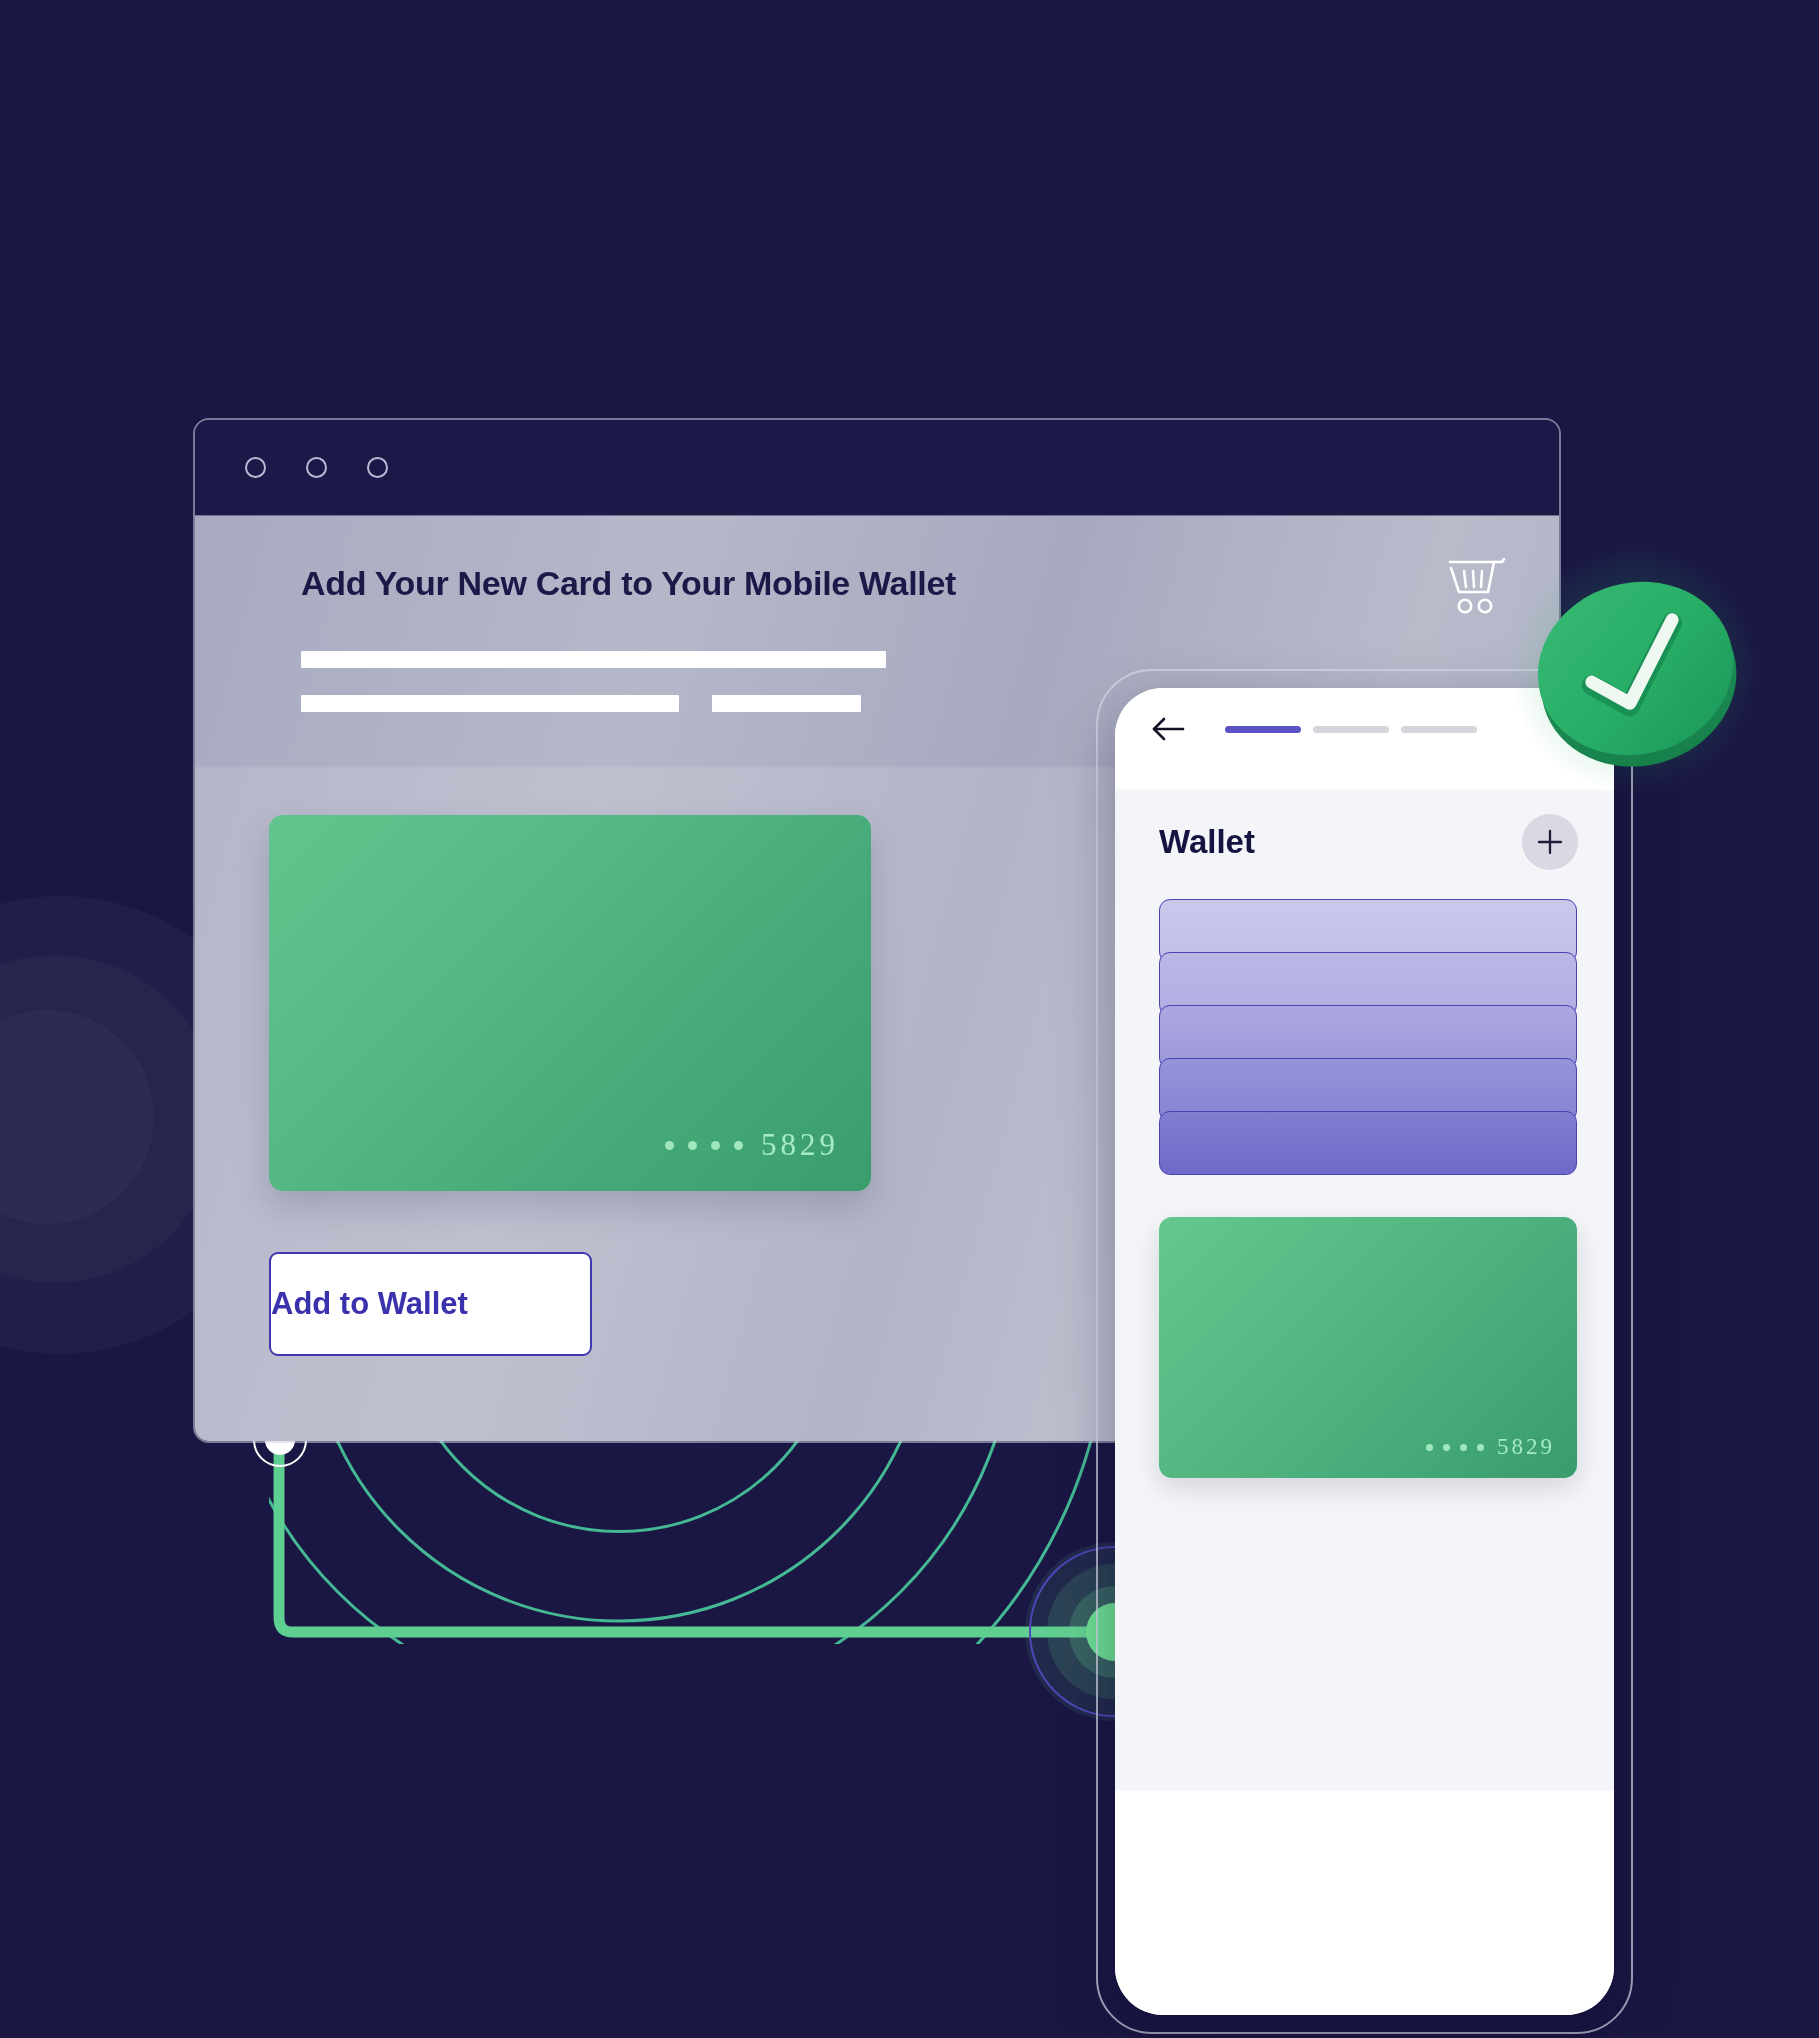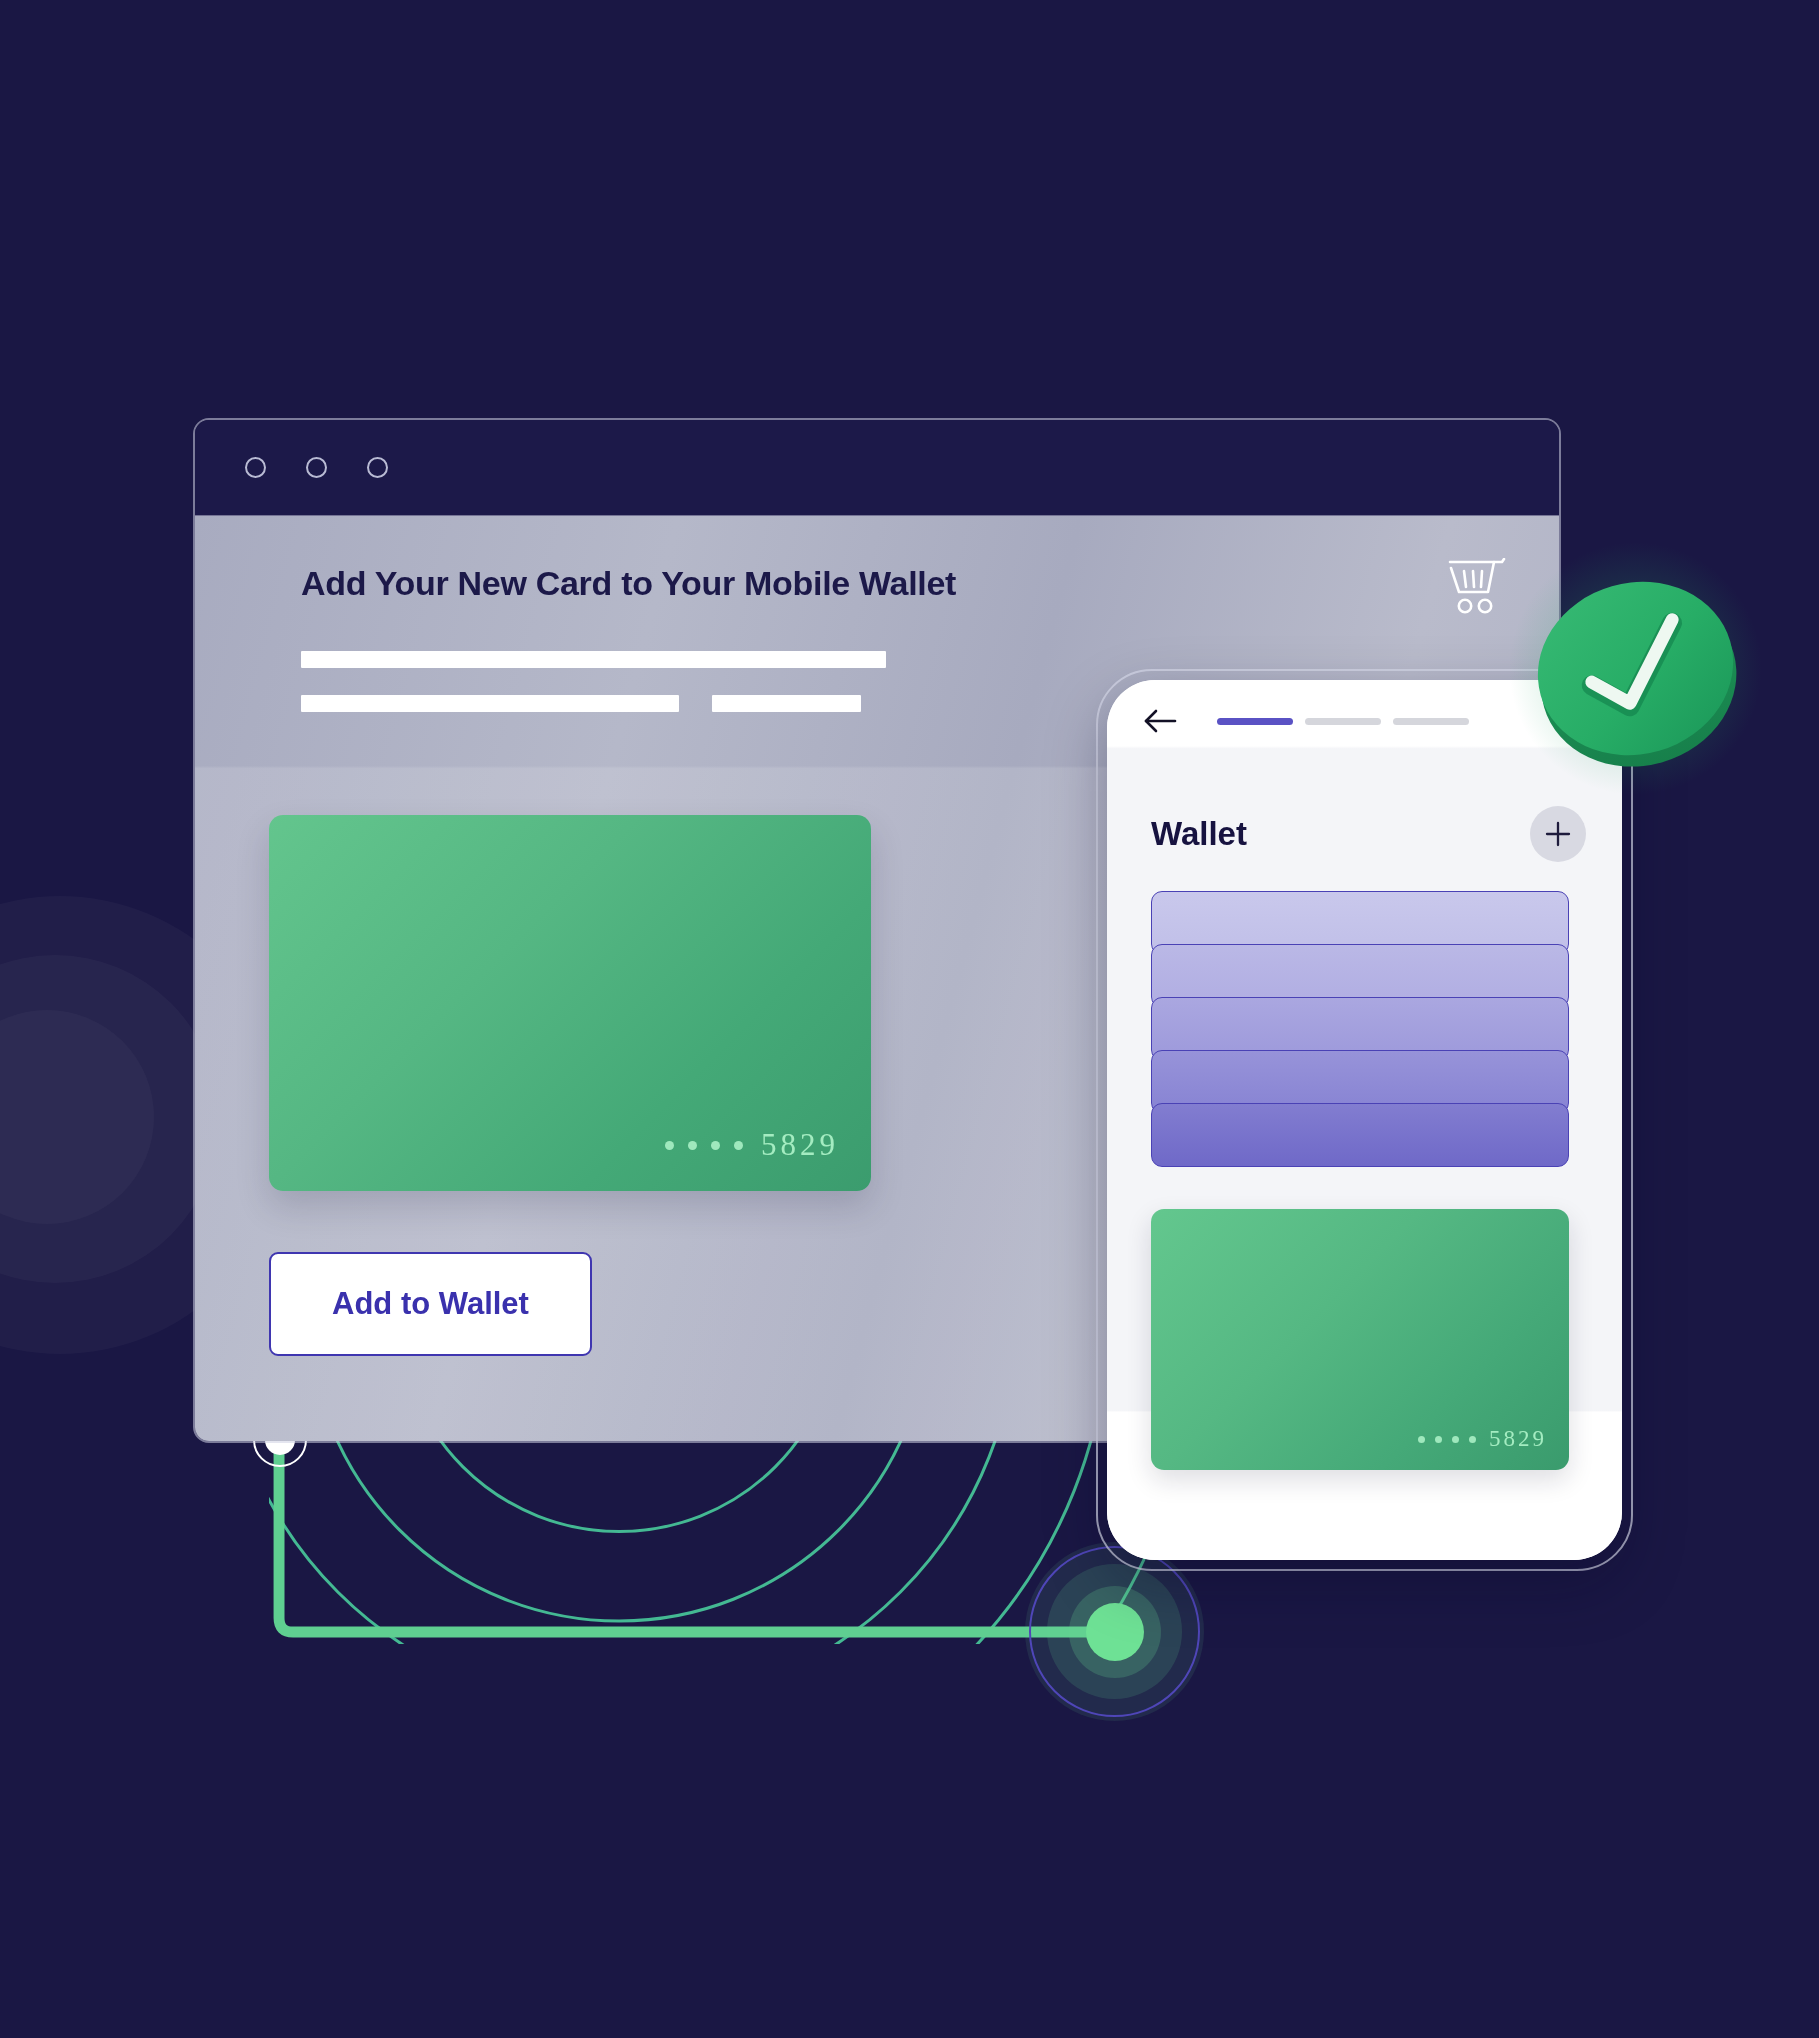--- a/index.html
+++ b/index.html
@@ -226,38 +226,38 @@
     left: 74px;
     top: 736px;
     width: 323px;
     height: 104px;
     border-radius: 9px;
     background: #ffffff;
     border: 2.5px solid #3f36b0;
     box-sizing: border-box;
     display: flex;
     align-items: center;
-    justify-content: center;
+    justify-content: flex-start;
     font-size: 31px;
     font-weight: bold;
     color: #3a31ad;
     cursor: pointer;
   }
 
   
   .phone {
     position: absolute;
     left: 1096px;
     top: 669px;
     width: 537px;
-    height: 902px;
+    height: 1365px;
     border-radius: 56px;
     border: 2px solid rgba(214,216,232,0.75);
     box-sizing: border-box;
-    padding: 9px;
+    padding: 17px;
     background: transparent;
   }
   .phone-screen {
     width: 100%;
     height: 100%;
     border-radius: 48px;
     background: #ffffff;
     overflow: hidden;
     position: relative;
     box-shadow: 0 22px 60px rgba(10,8,40,0.35);

